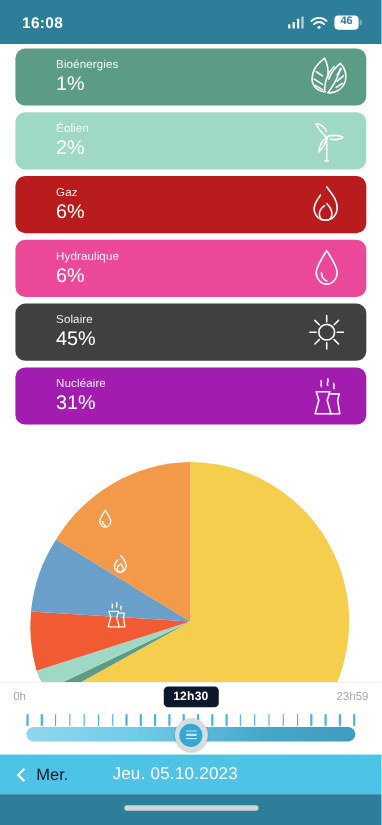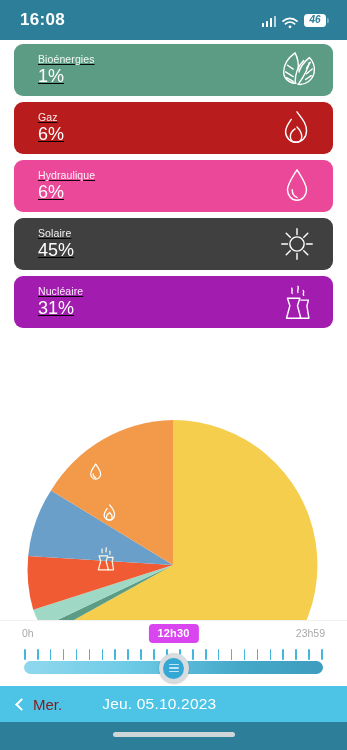--- a/index.html
+++ b/index.html
@@ -10,22 +10,22 @@
     position:relative;
   }
 
   
   .status-bar{
     position:absolute; left:0; top:0; width:347px; height:40px;
     background:#2d7e99;
     display:flex; align-items:center; justify-content:space-between;
     padding:0 18px 0 20px;
   }
-  .status-time{ color:#fff; font-size:17px; font-weight:600; letter-spacing:.3px; }
-  .status-right{ display:flex; align-items:flex-end; gap:6px;font-style:italic; }
+  .status-time{ color:#fff; font-size:14px; font-weight:600; letter-spacing:.3px; }
+  .status-right{ display:flex; align-items:center; gap:6px; }
   .sig{ display:flex; align-items:flex-end; gap:1.5px; height:11px; }
   .sig i{ display:block; width:2.5px; background:#ffffff; border-radius:.5px; }
   .sig i:nth-child(1){ height:4px; }
   .sig i:nth-child(2){ height:6px; }
   .sig i:nth-child(3){ height:8.5px; }
   .sig i:nth-child(4){ height:11px; background:#bcd7e0; }
   .wifi{ width:16px; height:12px; position:relative; }
   .batt{
     background:#ffffff; color:#2d7e99; font-size:10px; font-weight:700;
     border-radius:3.5px; padding:1.5px 4px 1.5px 4px; line-height:1;
@@ -34,21 +34,21 @@
   .batt-wrap{ display:flex; align-items:center; }
   .batt-cap{ width:2px; height:5px; background:#7fa9b8; border-radius:0 1.5px 1.5px 0; margin-left:1px; }
 
   
   .cards{ position:absolute; left:0; top:44px; width:347px; }
   .card{
     position:relative; margin:0 14px 6px 14px; height:52px;
     border-radius:9px; overflow:hidden;
     display:flex; align-items:center;
   }
-  .card-text{ padding-left:24px;text-decoration:underline; }
+  .card-text{ padding-left:37px; }
   .card-label{
     color:#ffffff; font-size:10.5px; opacity:.92; letter-spacing:.1px;
     line-height:1.2; margin-bottom:1px;
   }
   .card-value{ color:#ffffff; font-size:18px; font-weight:400; line-height:1.1; }
   .card-icon{
     position:absolute; right:14px; top:50%; transform:translateY(-50%);
     width:44px; height:40px;
   }
   .card-icon svg{ width:100%; height:100%; display:block; }
@@ -60,26 +60,26 @@
   }
   .pie-area svg{ display:block; }
 
   
   .slider-panel{
     position:absolute; left:0; top:620px; width:347px; height:66px;
     background:#ffffff; border-top:1px solid #f0f0f0;
   }
   .slider-labels{
     position:absolute; top:6px; left:0; width:347px;
-    display:flex; justify-content:space-between; padding:0 22px;
+    display:flex; justify-content:space-between; padding:0 12px;
     color:#a9a9a9; font-size:10.5px;gap:45px;
   }
   .time-badge{
     position:absolute; top:3px; left:50%; transform:translateX(-50%);
-    background:#d946ef; color:#ffffff; font-size:11px; font-weight:600;
+    background:#0f172a; color:#ffffff; font-size:11px; font-weight:600;
     padding:3px 9px 4px 9px; border-radius:4px; letter-spacing:.2px;
   }
   .ticks{
     position:absolute; top:28px; left:24px; width:299px; height:11px;
     display:flex; justify-content:space-between; align-items:flex-start;
   }
   .ticks i{ display:block; width:1.6px; height:11px; background:#44b5dd; border-radius:1px; }
   .track{
     position:absolute; top:40px; left:24px; width:299px; height:13px;
     border-radius:7px;
@@ -102,21 +102,21 @@
   
   .nav-bar{
     position:absolute; left:0; top:686px; width:347px; height:36px;
     background:#4dc3e6; display:flex; align-items:center;
   }
   .nav-back{
     display:flex; align-items:center; gap:7px;
     padding-left:17px; color:#ffffff;
   }
   .chev{ width:9px; height:9px; border-left:2px solid #fff; border-bottom:2px solid #fff; transform:rotate(45deg); }
-  .nav-back-label{ font-size:15px; color:#7f1d1d; }
+  .nav-back-label{ font-size:15px; color:#0f172a; }
   .nav-date{ font-size:15.5px; color:#ffffff; margin-left:40px; letter-spacing:.2px; }
   .home-area{
     position:absolute; left:0; top:722px; width:347px; height:28px;
     background:#2d7e99;
   }
   .home-bar{
     position:absolute; left:50%; top:10px; transform:translateX(-50%);
     width:122px; height:5px; border-radius:3px; background:#cfd6d8;
   }
 </style>
@@ -158,20 +158,36 @@
         <path d="M22 35c-7 0-13-5-13-12 0-8 5-15 12-20 3 6 4 12 3 18"></path>
         <path d="M21 34c0-9 3-17 9-23"></path>
         <path d="M13 16l6 4M11 23l8 5M12 29l7 4"></path>
         <path d="M24 36c8 1 15-4 17-12 1-6-1-12-5-16-5 4-9 9-11 15"></path>
         <path d="M25 35c5-7 9-13 11-22"></path>
         <path d="M37 13l-4 6M39 20l-6 5M38 27l-6 4"></path>
       </svg>
     </div>
   </div>
 
+  <div class="card" style="background:#9fd9c6">
+    <div class="card-text">
+      <div class="card-label">Éolien</div>
+      <div class="card-value">2%</div>
+    </div>
+    <div class="card-icon">
+      <svg viewBox="0 0 46 42" xmlns="http://www.w3.org/2000/svg" fill="none" stroke="#ffffff" stroke-width="1.5" stroke-linecap="round" stroke-linejoin="round">
+        <path d="M23 18v22"></path>
+        <path d="M21.5 40h3"></path>
+        <path d="M22 17c-3-3-8-9-9-12 3-1 8 3 10 7"></path>
+        <path d="M24.5 16.5c4-1 11-1 14 1-2 2-8 3-12 2"></path>
+        <path d="M22.5 19.5c-1 4-4 10-7 12 0-3 2-9 5-12"></path>
+        <circle cx="23" cy="18" r="1.6" fill="#ffffff" stroke="none"></circle>
+      </svg>
+    </div>
+  </div>
 
   <div class="card" style="background:#b91c1c">
     <div class="card-text">
       <div class="card-label">Gaz</div>
       <div class="card-value">6%</div>
     </div>
     <div class="card-icon">
       <svg viewBox="0 0 46 42" xmlns="http://www.w3.org/2000/svg" fill="none" stroke="#ffffff" stroke-width="1.5" stroke-linecap="round" stroke-linejoin="round">
         <path d="M23 4c5 7 10 12 10 20 0 7-5 12-11 12S11 31 11 25c0-5 3-9 6-13"></path>
         <path d="M23 20c3 3 5 6 5 10 0 4-3 6-6 6s-6-2-6-6c0-3 2-6 5-8"></path>

